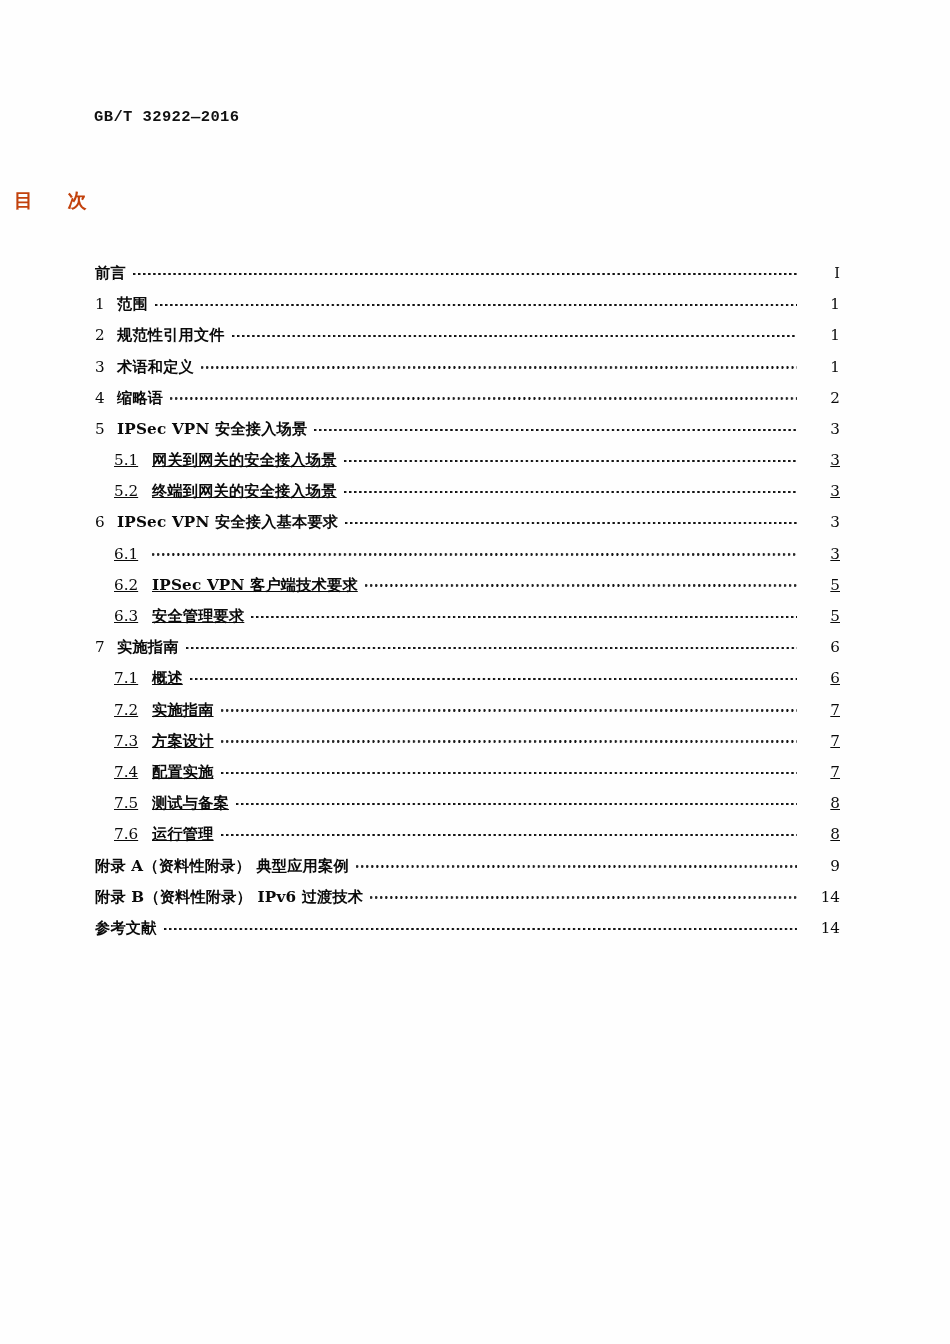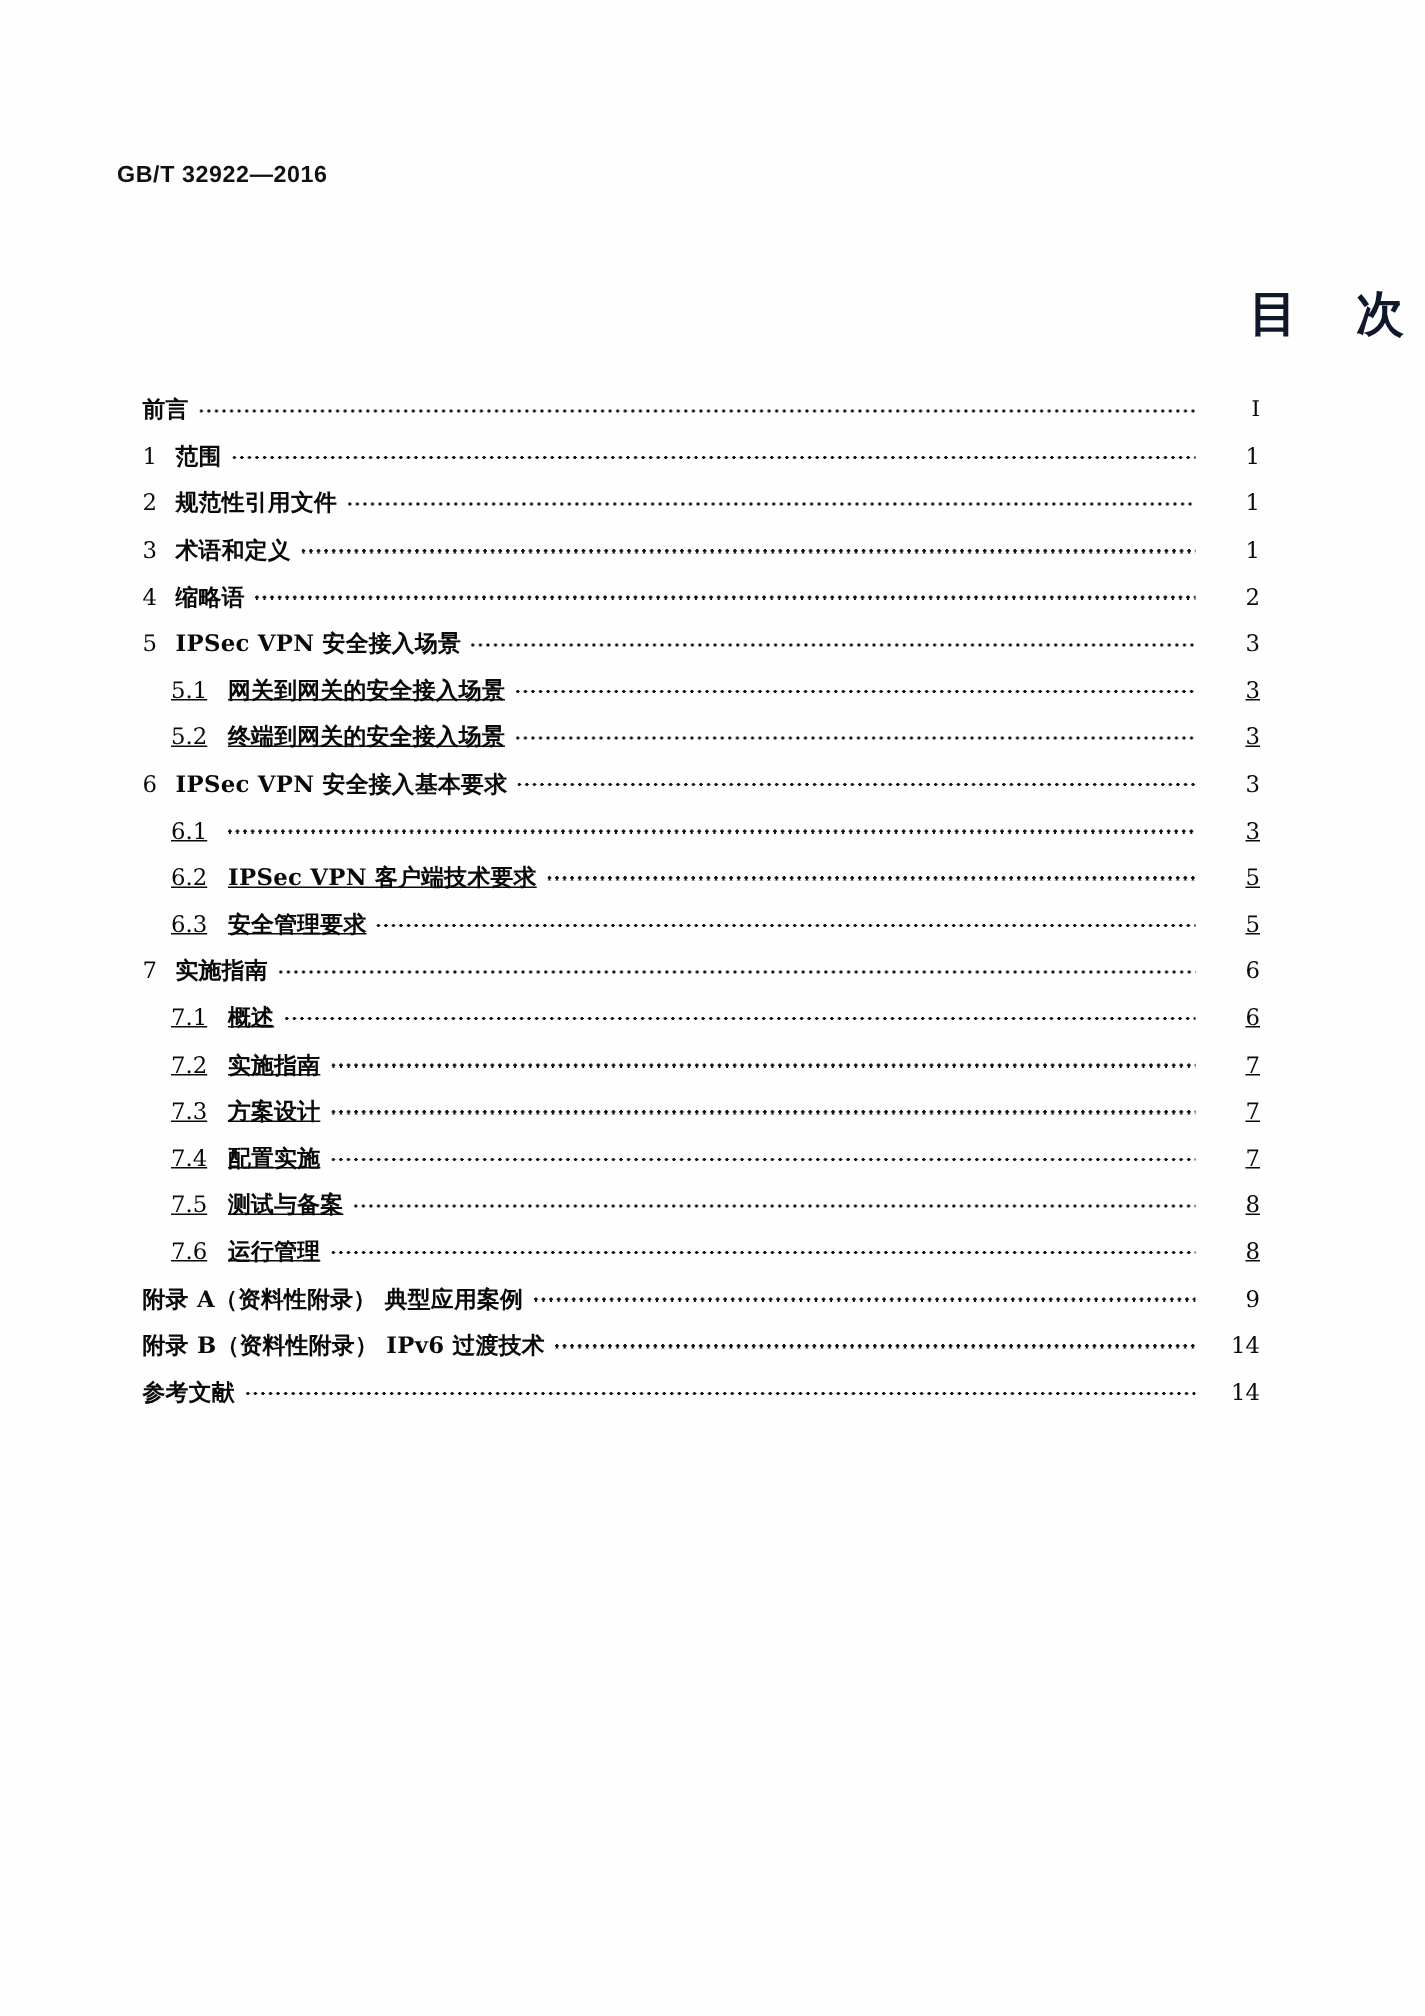--- a/index.html
+++ b/index.html
@@ -18,56 +18,56 @@
 
   .page {
     position: absolute;
     inset: 0;
     background: #fefefe;
   }
 
   
   .std-header {
     position: absolute;
-    left: 78px;
+    left: 94px;
     top: 108px;
-    font-family: Liberation Sans, sans-serif;
+    font-family: Liberation Mono, monospace;
     font-size: 15.5px;
     font-weight: 700;
     letter-spacing: 0.4px;
     white-space: nowrap;
     color: #111;
   }
 
   
   .toc-title {
     position: absolute;
     left: 0;
     right: 0;
     top: 188px;
-    text-align: right;
+    text-align: left;
     font-family: "DejaVu Sans", "Liberation Sans", sans-serif;
-    font-size: 32px;
+    font-size: 19px;
     font-weight: 700;
     letter-spacing: 14px;
     text-indent: 14px;
-    color: #0f172a;
+    color: #c2410c;
   }
 
   
   .toc {
     position: absolute;
     left: 95px;
     top: 258px;
     width: 745px;
   }
 
   .toc-row {
     display: flex;
-    align-items: flex-start;
+    align-items: flex-end;
     height: 31.2px;
     font-size: 15.2px;
     line-height: 31.2px;
     white-space: nowrap;
     color: #0a0a0a;
   }
 
   
   .toc-row.lvl2 { padding-left: 19px; text-decoration: underline; }
 

